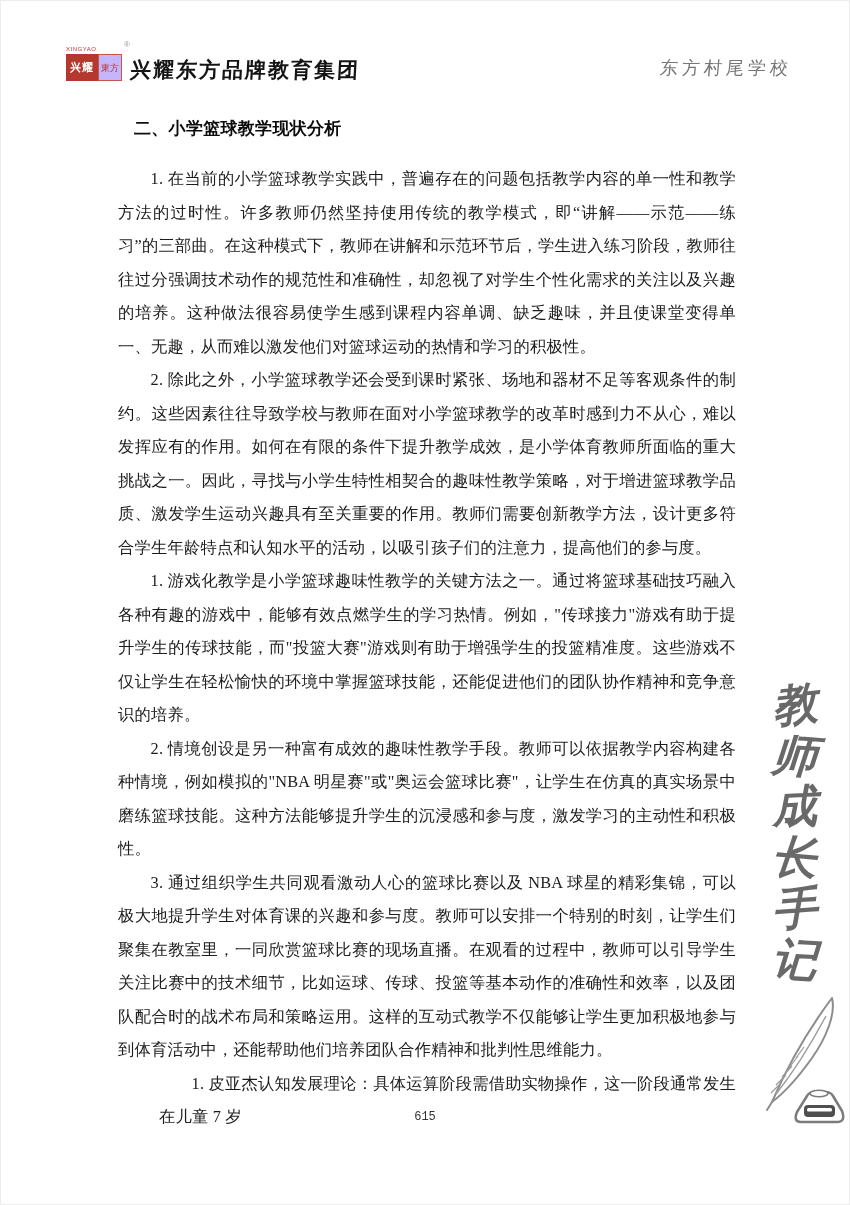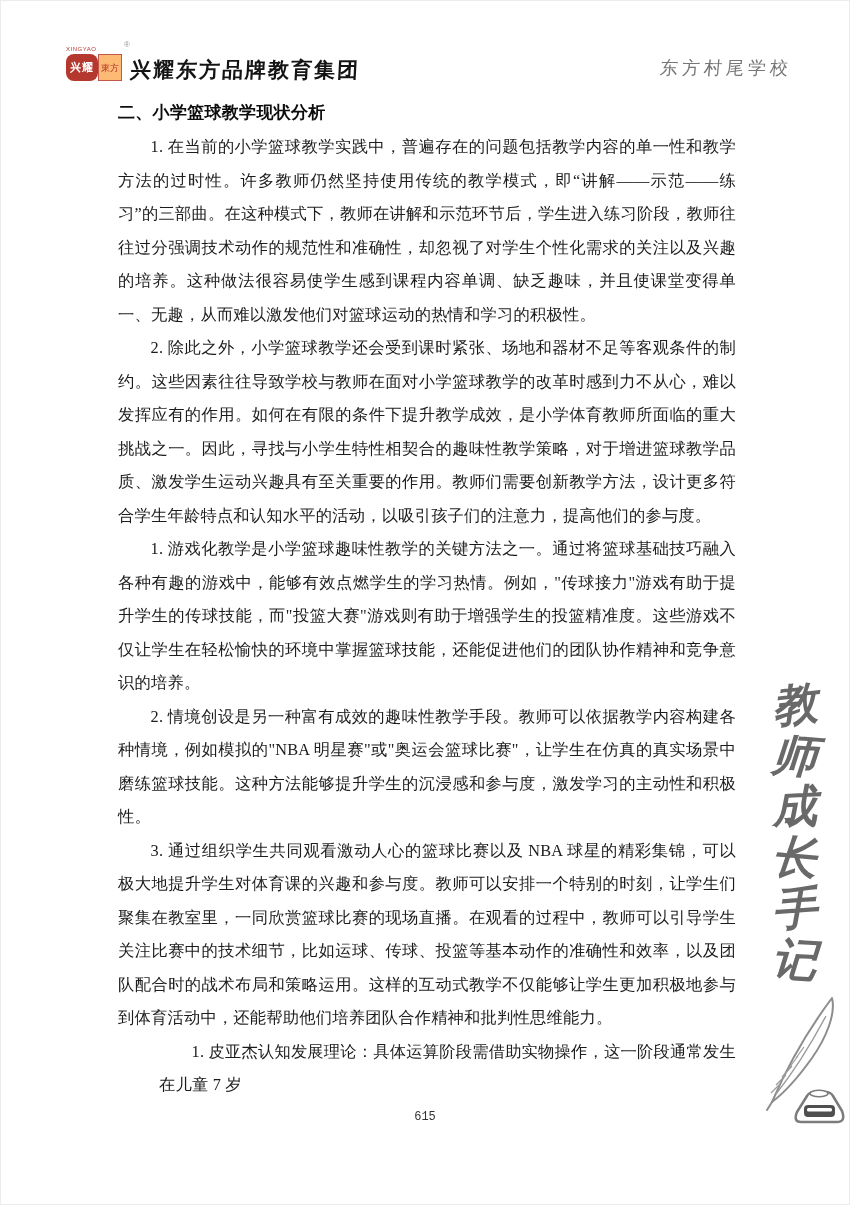--- a/index.html
+++ b/index.html
@@ -23,24 +23,24 @@
   .seal { position:relative; width:56px; padding-top:2px; }
   .seal-tiny {
     font-family:"Liberation Sans","DejaVu Sans",sans-serif;
     font-size:6px; color:#b5382f; letter-spacing:.5px; line-height:7px;
     white-space:nowrap; overflow:hidden;
   }
   .seal-body { display:flex; height:27px; margin-top:1px; }
   .seal-left {
     background:#b5382f; color:#fff; width:32px;
     display:flex; align-items:center; justify-content:center;
-    font-size:11px; font-weight:bold; letter-spacing:1px;border-radius:8px;
+    font-size:11px; font-weight:bold; letter-spacing:1px;
   }
   .seal-right {
-    border:1px solid #c4554a; background:#fdba74; color:#b5382f;
+    border:1px solid #c4554a; background:#c4b5fd; color:#b5382f;
     width:20px; display:flex; align-items:center; justify-content:center;
     font-size:9px; line-height:10px; text-align:center;
     word-break:break-all; padding:0 1px;
   }
   .registered {
     position:absolute; top:-4px; right:-8px;
     font-size:8px; color:#999;
     font-family:"Liberation Sans","DejaVu Sans",sans-serif;
   }
   .brand-name {
@@ -52,21 +52,21 @@
     font-size:18px; color:#767676; letter-spacing:4px;
     margin-top:12px; font-weight:500;
     transform:skewX(-5deg);
   }
 
   
   .content { position:absolute; left:118px; width:618px; top:96px; }
   .sec-heading {
     font-family:"Liberation Sans","DejaVu Sans",sans-serif;
     font-weight:700; font-size:17px; color:#0d0d0d;
-    line-height:34px; margin:0; letter-spacing:.3px;
+    line-height:34px; margin:16px; letter-spacing:.3px;
   }
   .sub-heading {
     font-family:"Liberation Sans","DejaVu Sans",sans-serif;
     font-weight:700; font-size:16.5px; color:#0d0d0d;
     line-height:34px; margin:0; letter-spacing:.3px;
   }
   .para {
     margin:0; text-indent:2em;
     text-align:justify; text-justify:inter-ideograph;
     font-size:16.3px; line-height:33.5px; letter-spacing:.2px;

